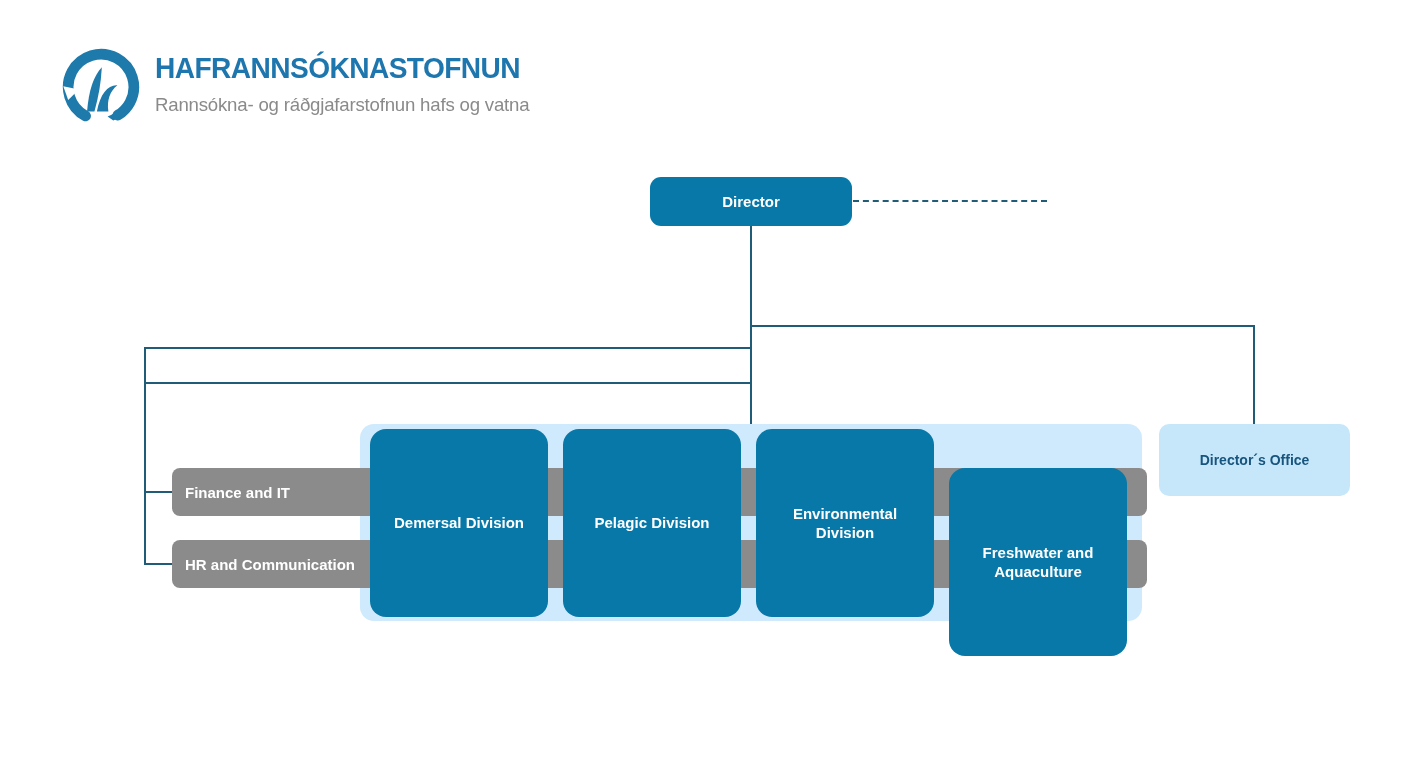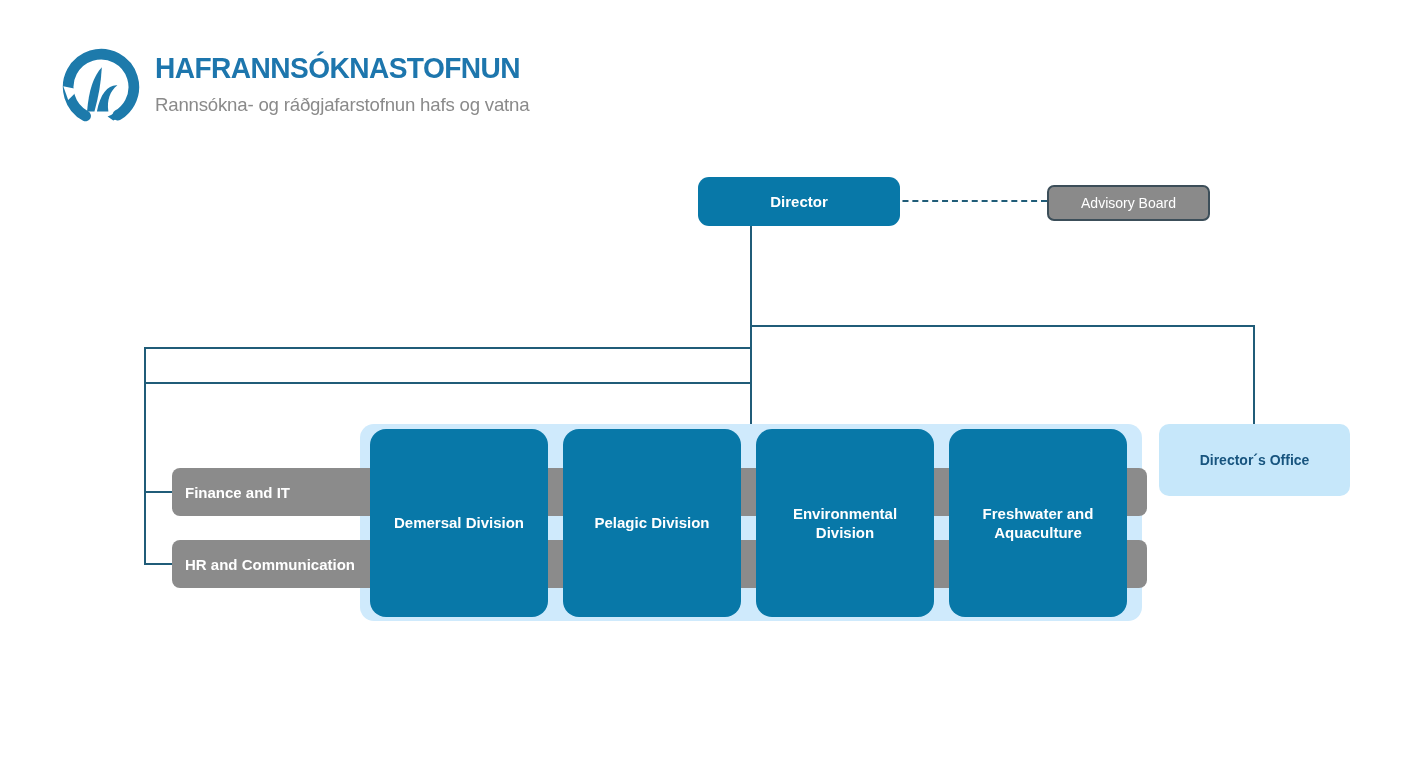--- a/index.html
+++ b/index.html
@@ -62,21 +62,20 @@
     box-sizing: border-box;
   }
   .director-box {
     left: 650px; top: 177px; width: 202px; height: 49px;
     background: #0878a8;
     border-radius: 11px;
     color: #ffffff;
     font-size: 15px;
     font-weight: 700;
     z-index: 3;
-    margin-left: 48px;
   }
   .advisory-box {
     left: 1047px; top: 185px; width: 163px; height: 36px;
     background: #8a8a8a;
     border: 2px solid #3c4e59;
     border-radius: 7px;
     color: #ffffff;
     font-size: 14px;
     font-weight: 400;
     z-index: 3;
@@ -115,21 +114,21 @@
     color: #ffffff;
     font-size: 15px;
     font-weight: 700;
     line-height: 1.3;
     padding: 0 16px;
     z-index: 3;
   }
   .division-box.d0 { left: 370px; }
   .division-box.d1 { left: 563px; }
   .division-box.d2 { left: 756px; }
-  .division-box.d3 { left: 949px; }
+  .division-box.d3 { left: 949px; margin-top: 39px; }
   .office-box {
     left: 1159px; top: 424px; width: 191px; height: 72px;
     background: #c6e7fa;
     border-radius: 10px;
     color: #17547e;
     font-size: 14px;
     font-weight: 700;
     z-index: 2;
   }
 </style>
@@ -159,21 +158,20 @@
   <div class="hline" style="left:750px; top:325px; width:505px;"></div>
   <div class="vline" style="left:1253px; top:325px; height:100px;"></div>
 
   <div class="hline" style="left:144px; top:347px; width:608px;"></div>
   <div class="hline" style="left:144px; top:382px; width:608px;"></div>
   <div class="vline" style="left:144px; top:347px; height:218px;"></div>
   <div class="hline" style="left:144px; top:491px; width:30px;"></div>
   <div class="hline" style="left:144px; top:563px; width:30px;"></div>
 
   <div class="box director-box">Director</div>
-  <div class="box advisory-box">Advisory Board</div>
 
   <div class="divisions-container"></div>
 
   <div class="staff-bar finance">Finance and IT</div>
   <div class="staff-bar hr">HR and Communication</div>
 
   <div class="box division-box d0">Demersal Division</div>
   <div class="box division-box d1">Pelagic Division</div>
   <div class="box division-box d2">Environmental Division</div>
   <div class="box division-box d3">Freshwater and Aquaculture</div>

